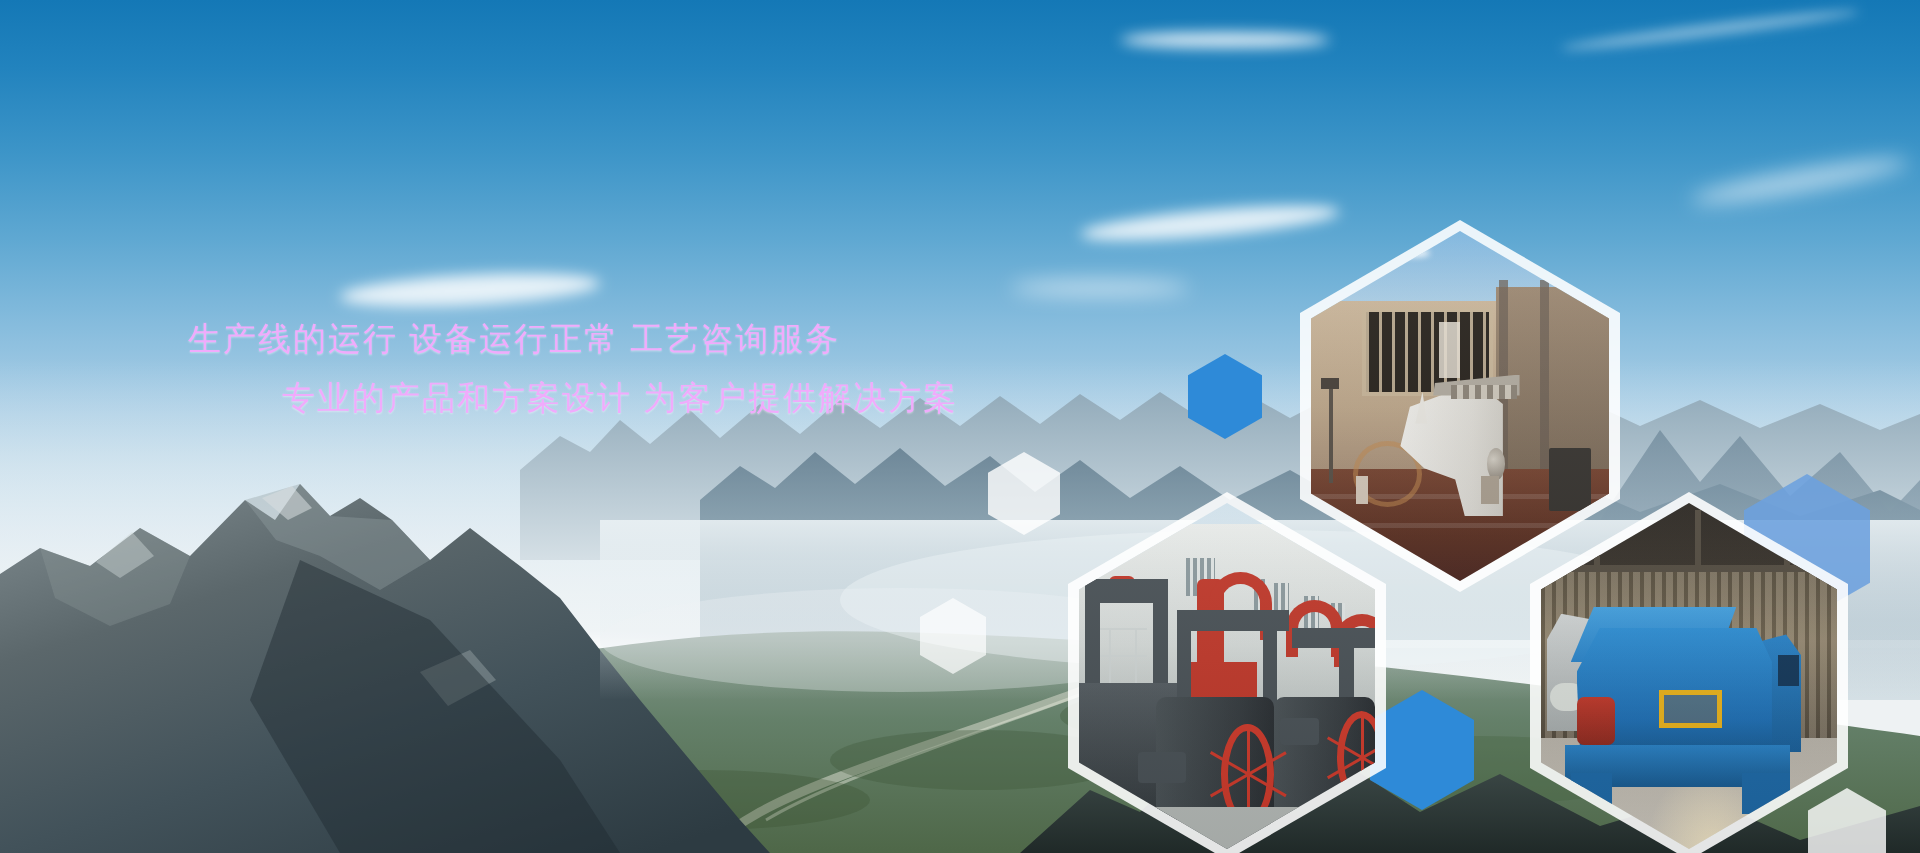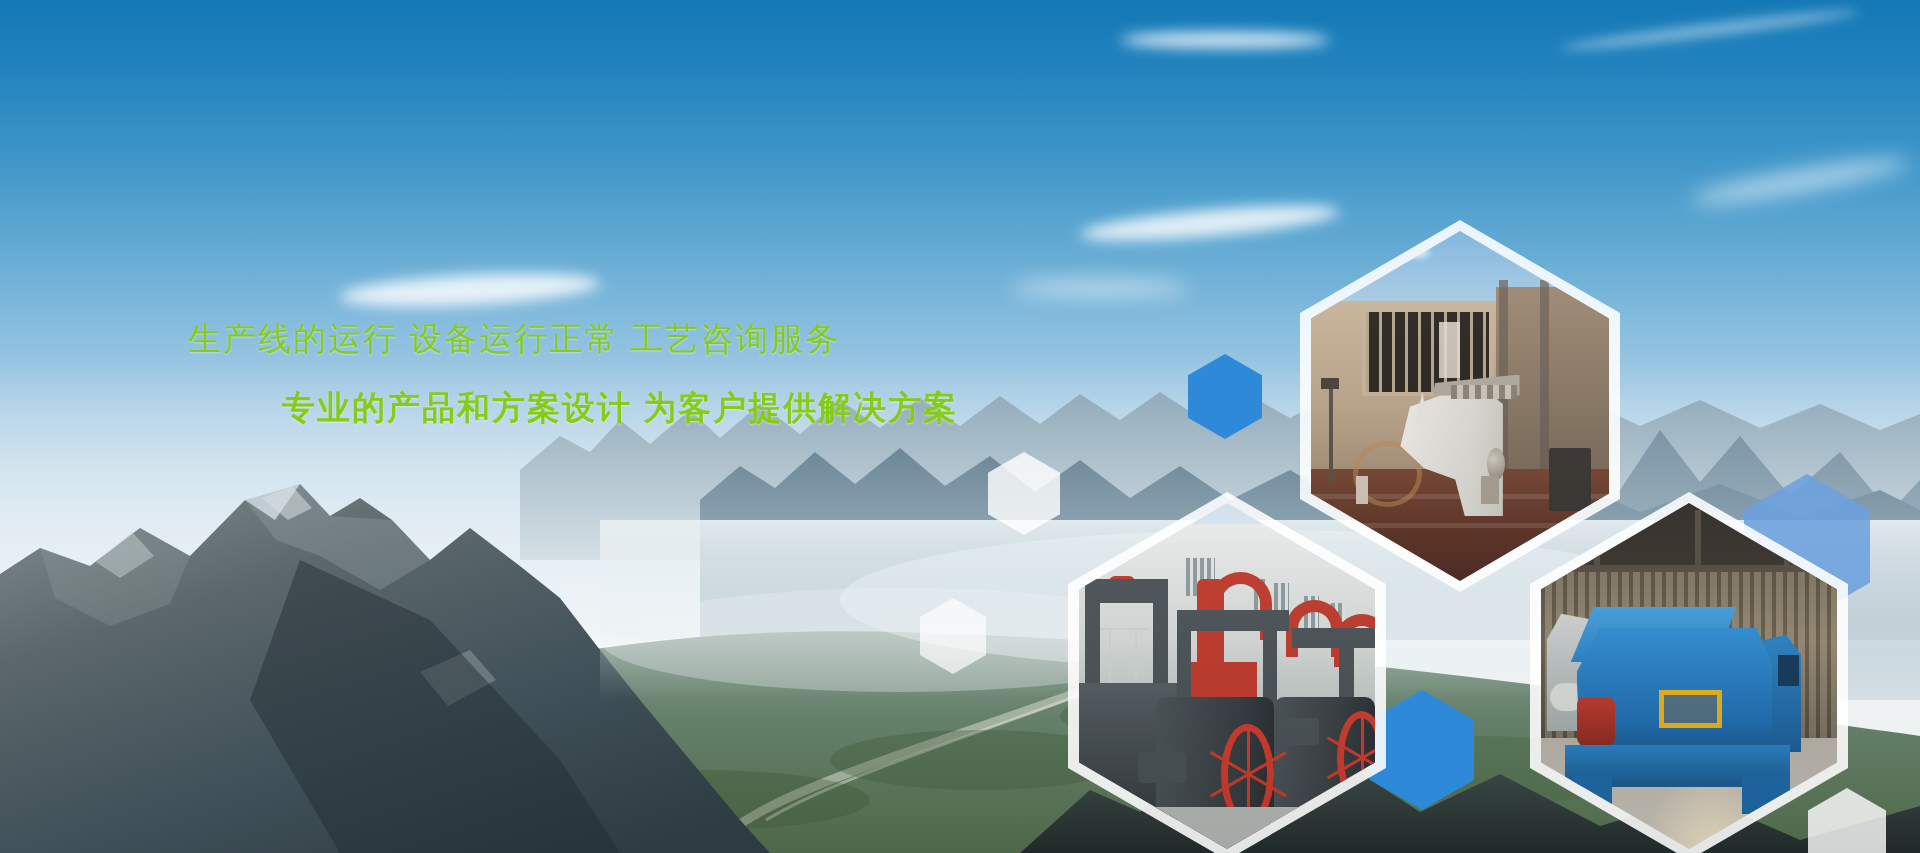--- a/index.html
+++ b/index.html
@@ -39,32 +39,32 @@
 
   
   .land{position:absolute;left:0;top:0;width:1920px;height:853px;}
   .land svg{display:block;}
 
   
   .headline{
     position:absolute;
     left:0;top:318px;width:1010px;
     z-index:30;
-    color:#84cc16;
+    color:#f0abfc;
     letter-spacing:2px;
     text-shadow:0 1px 2px rgba(255,255,255,.45);
     pointer-events:none;
   }
   .headline .l1{
     font-size:33px;line-height:1.25;font-weight:400;
     padding-left:188px;
   }
   .headline .l2{
-    font-size:33px;line-height:1.25;font-weight:700;
-    padding-left:282px;margin-top:28px;
+    font-size:33px;line-height:1.25;font-weight:400;
+    padding-left:282px;margin-top:18px;
   }
 
   
   .hexwrap{position:absolute;inset:0;z-index:20;}
 
   .hex{
     position:absolute;
     clip-path:polygon(50% 0%,100% 25%,100% 75%,50% 100%,0% 75%,0% 25%);
   }
 

